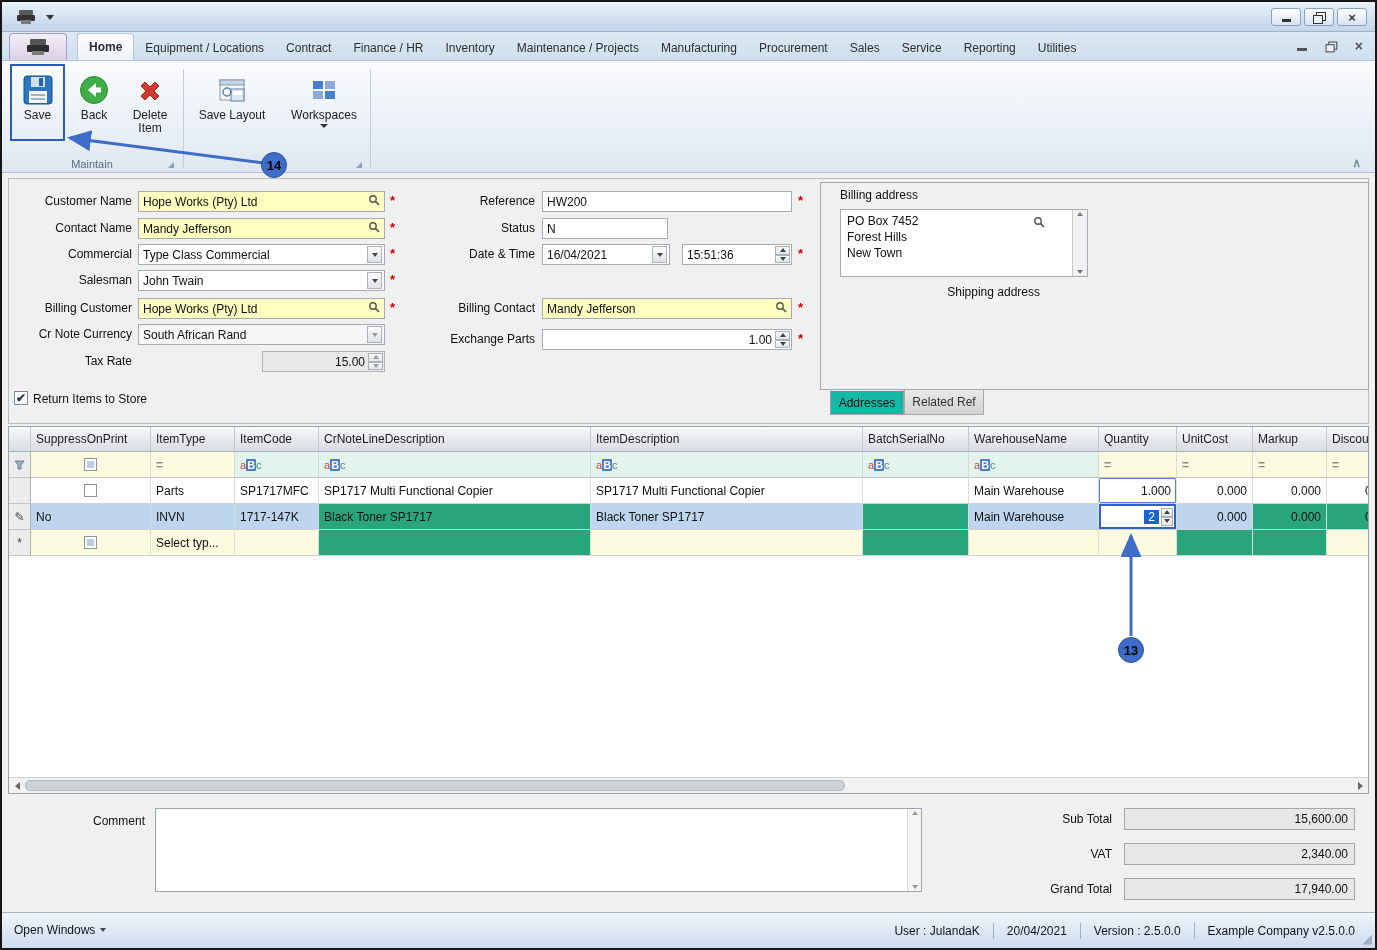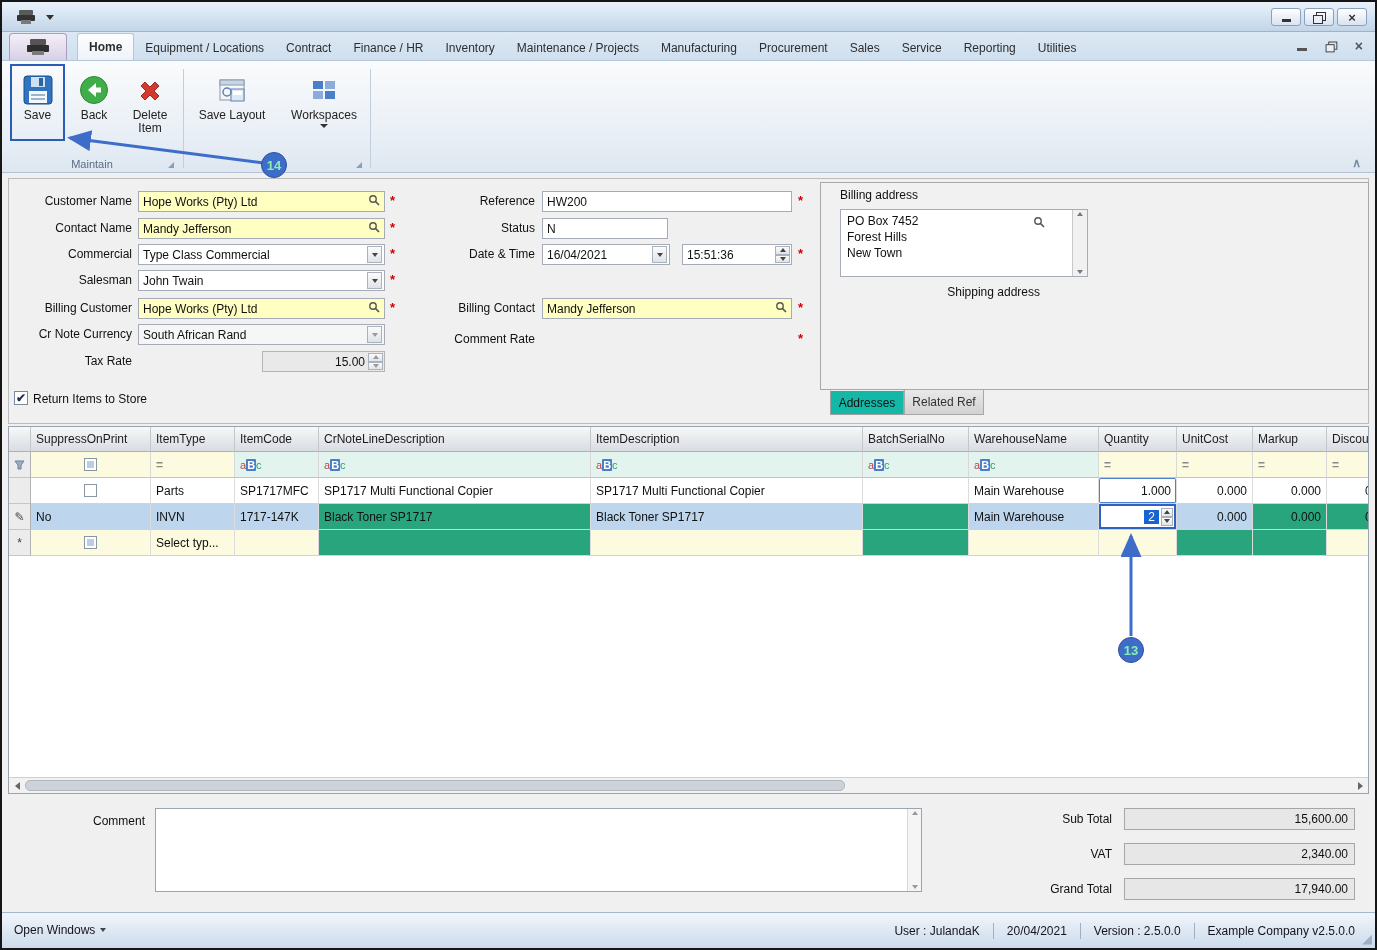--- a/index.html
+++ b/index.html
@@ -94,21 +94,21 @@
 .commentbox{position:absolute;left:153px;top:806px;width:767px;height:84px;border:1px solid #9aa5b0;background:#fff;font-size:12px;color:#101010}
 .comment-scroll{position:absolute;right:0;top:0;bottom:0;width:14px;background:#f5f5f5;border-left:1px solid #d8d8d8;display:flex;flex-direction:column;justify-content:space-between;align-items:center;padding:2px 0}
 .totbox{position:absolute;left:1122px;width:231px;height:22px;border:1px solid #a6a6a6;background:#e7e7e7;font-size:12px;display:flex;align-items:center;justify-content:flex-end;padding:0 6px;color:#101010}
 
 .statusbar{position:absolute;left:0;top:910px;width:1373px;height:36px;background:linear-gradient(#f0f5fb,#ccdbec);border-top:1px solid #a4b6ca;font-size:12px;color:#14141e}
 .sb-left{position:absolute;left:12px;top:10px;display:flex;align-items:center;gap:5px}
 .sb-right{position:absolute;right:20px;top:10px;display:flex;align-items:center;gap:13px}
 .sbsep{width:1px;height:16px;background:#9cb0c6}
 .grip{position:absolute;right:3px;bottom:2px;color:#9db1c7;font-size:13px}
 
-.anno-circle{position:absolute;width:26px;height:26px;border-radius:50%;background:#3e6dc9;border:1px solid #2a4f9e;color:#86efac;font-weight:bold;font-size:13px;display:flex;align-items:center;justify-content:center;z-index:60}
+.anno-circle{position:absolute;width:26px;height:26px;border-radius:50%;background:#3e6dc9;border:1px solid #2a4f9e;color:#000000;font-weight:bold;font-size:13px;display:flex;align-items:center;justify-content:center;z-index:60}
 svg.anno{position:absolute;left:0;top:0;width:1373px;height:946px;z-index:55;pointer-events:none}
 </style>
 </head>
 <body>
 
 <div class="win">
 
   <div class="titlebar">
     <span class="abs" style="left:14px;top:7px">
       <svg width="20" height="16">
@@ -327,21 +327,32 @@
   <div class="lbl" style="left:390px;top:299px;width:143px">Billing Contact</div>
   <div class="fld yellow" style="left:540px;top:296px;width:250px">
     <span class="txt">Mandy Jefferson</span>
     <span><svg width="12" height="12" viewBox="0 0 12 12">
           <circle cx="5" cy="5" r="3.2" fill="none" stroke="#555" stroke-width="1.4"></circle>
           <line x1="7.6" y1="7.6" x2="11" y2="11" stroke="#555" stroke-width="1.6"></line>
         </svg></span>
   </div>
   <div class="star" style="left:796px;top:298px">*</div>
 
-  <div class="lbl" style="left:390px;top:330px;width:143px">Comment Rate</div>
+  <div class="lbl" style="left:390px;top:330px;width:143px">Exchange Parts</div>
+  <div class="fld" style="left:540px;top:327px;width:250px">
+    <span class="txt r">1.00</span>
+    <span class="spin">
+        <div>
+          <span class="tri-u"></span>
+        </div>
+        <div>
+          <span class="tri-d"></span>
+        </div>
+      </span>
+  </div>
   <div class="star" style="left:796px;top:329px">*</div>
 
   <div class="addrpanel"></div>
   <div class="lbl" style="left:838px;top:186px;width:200px;text-align:left">Billing address</div>
   <div class="addrbox" style="left:838px;top:207px;width:248px;height:68px">
     <div class="addrtext">PO Box 7452
 Forest Hills
 New Town</div>
     <span class="addr-mag"><svg width="12" height="12" viewBox="0 0 12 12">
           <circle cx="5" cy="5" r="3.2" fill="none" stroke="#555" stroke-width="1.4"></circle>

